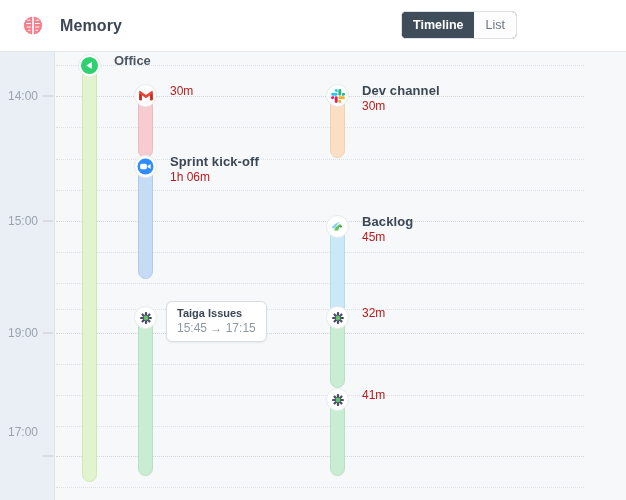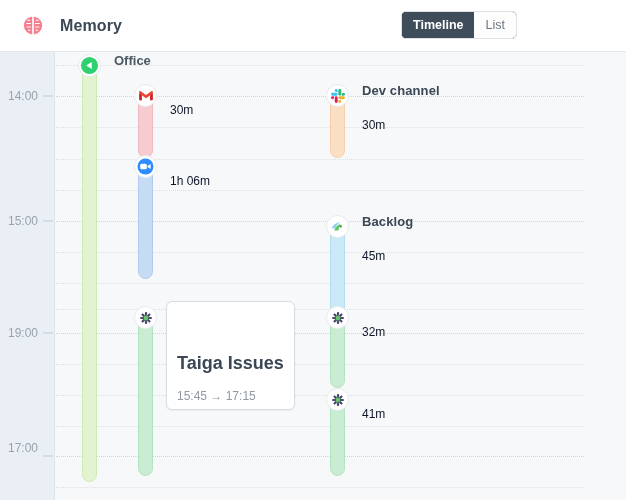--- a/index.html
+++ b/index.html
@@ -75,37 +75,37 @@
   }
   .badge {
     position: absolute; left: -4px; top: -4px;
     width: 23px; height: 23px; border-radius: 50%;
     background: #ffffff; border: 1px solid #e6eaee;
     display: flex; align-items: center; justify-content: center;
   }
   .badge svg { display: block; }
   .ev-text { position: absolute; left: 32px; top: -5px; white-space: nowrap; }
   .ev-title { font-size: 13px; color: #3b4754; font-weight: bold; letter-spacing: .1px; }
-  .ev-dur { font-size: 12px; color: #0f172a; margin-top: 20px; }
+  .ev-dur { font-size: 12px; color: #b91c1c; margin-top: 1px; }
 
   .cat-label {
     position: absolute; left: 32px; top: -5px;
     font-size: 13px; color: #4d5863; font-weight: bold; white-space: nowrap;
   }
 
   
   .tooltip {
     position: absolute; left: 28px; top: -9px;
     background: #ffffff; border: 1px solid #d8dde3;
     border-radius: 6px; padding: 5px 10px 6px 10px;
     box-shadow: 0 1px 2px rgba(40,50,60,.07);
     white-space: nowrap;
   }
-  .tt-title { font-size: 18px; color: #3b4754; font-weight: bold; margin-top: 46px; }
-  .tt-range { font-size: 12px; color: #8f99a3; margin-top: 15px; }
+  .tt-title { font-size: 11px; color: #3b4754; font-weight: bold; }
+  .tt-range { font-size: 12px; color: #8f99a3; margin-top: 2px; }
 </style>
 </head>
 <body>
 
 <div id="app">
 
   <div class="header">
     <div class="brand">
       <span class="brand-icon">
         <svg width="22" height="22" viewBox="0 0 24 24" aria-hidden="true">
@@ -131,21 +131,21 @@
 
   <div class="body">
 
     <div class="gutter">
       <div class="tick-label" style="top:44px">14:00</div>
       <div class="tick-dash" style="top:44px"></div>
       <div class="tick-label" style="top:169px">15:00</div>
       <div class="tick-dash" style="top:169px"></div>
       <div class="tick-label" style="top:281px">19:00</div>
       <div class="tick-dash" style="top:281px"></div>
-      <div class="tick-label" style="top:396px">17:00</div>
+      <div class="tick-label" style="top:380px">17:00</div>
       <div class="tick-dash" style="top:404px"></div>
     </div>
 
     <div class="canvas">
 
       <div class="gridline" style="top:13px"></div>
       <div class="gridline hourline" style="top:44px"></div>
       <div class="gridline" style="top:75px"></div>
       <div class="gridline" style="top:107px"></div>
       <div class="gridline" style="top:138px"></div>
@@ -188,20 +188,21 @@
       <div class="event" style="left:82px; top:107px;">
         <div class="bar" style="height:120px; background:#c6dcf5; border:1px solid #b0cbee;"></div>
         <div class="badge">
           <svg width="19" height="19" viewBox="0 0 20 20">
             <circle cx="10" cy="10" r="8.4" fill="#2d8cff"></circle>
             <rect x="4.4" y="7.2" width="7" height="5.6" rx="1.6" fill="#ffffff"></rect>
             <path d="M12.1 9.6 L15.4 7.4 v5.2 L12.1 10.4 Z" fill="#ffffff"></path>
           </svg>
         </div>
         <div class="ev-text">
+          <div class="ev-title">Sprint kick-off</div>
           <div class="ev-dur">1h 06m</div>
         </div>
       </div>
 
       <div class="event" style="left:82px; top:258px;">
         <div class="bar" style="height:166px; background:#c9edd2; border:1px solid #b3e3c0;"></div>
         <div class="badge">
           <svg width="14" height="14" viewBox="0 0 20 20">
             <g fill="#4a4a6a">
               <rect x="8.4" y="1.6" width="3.2" height="16.8" rx="1.2"></rect>

